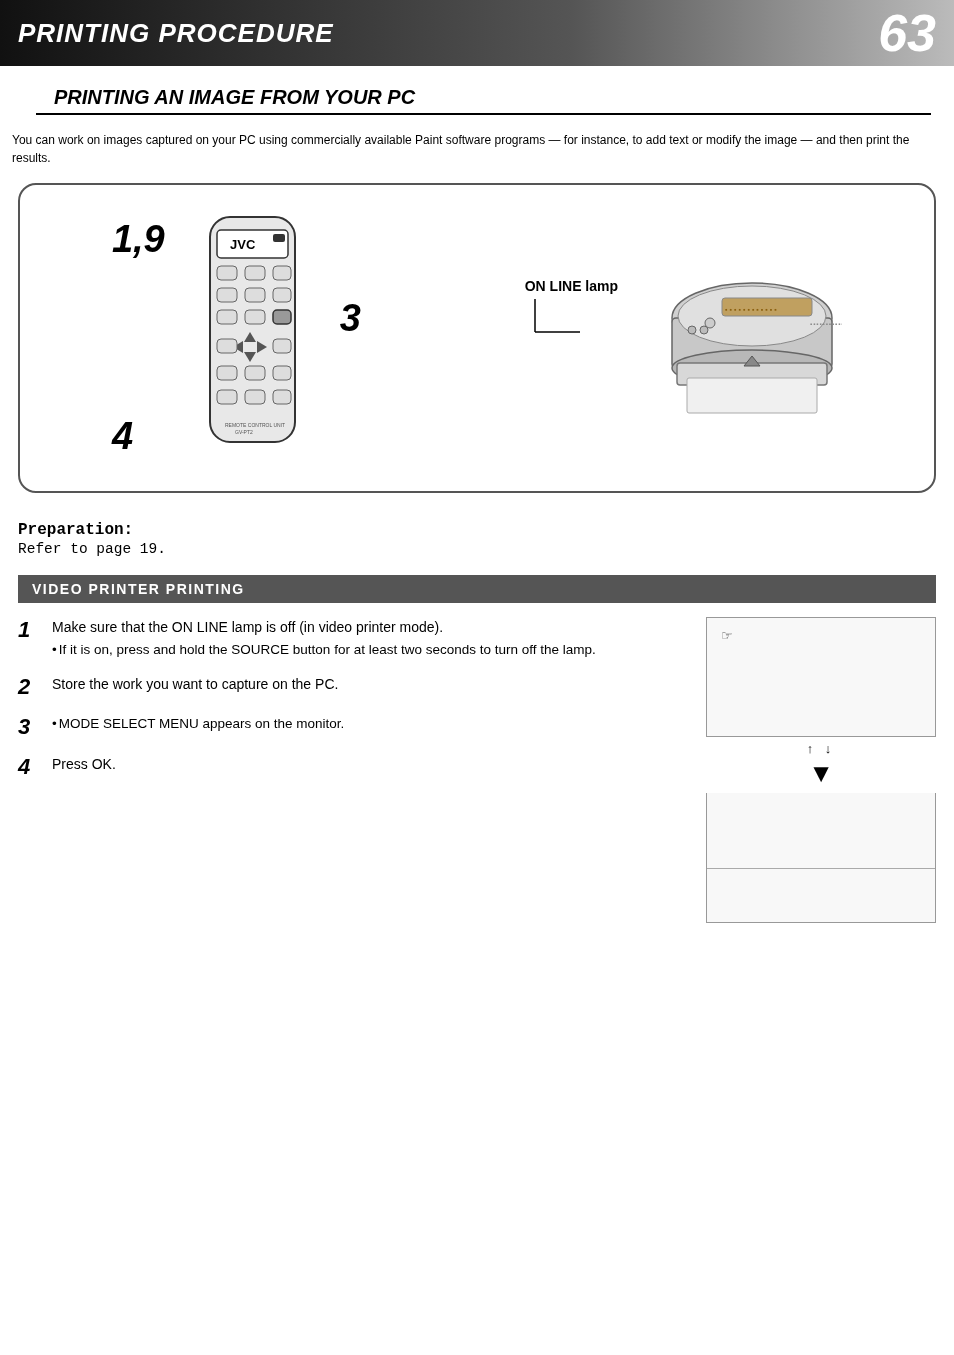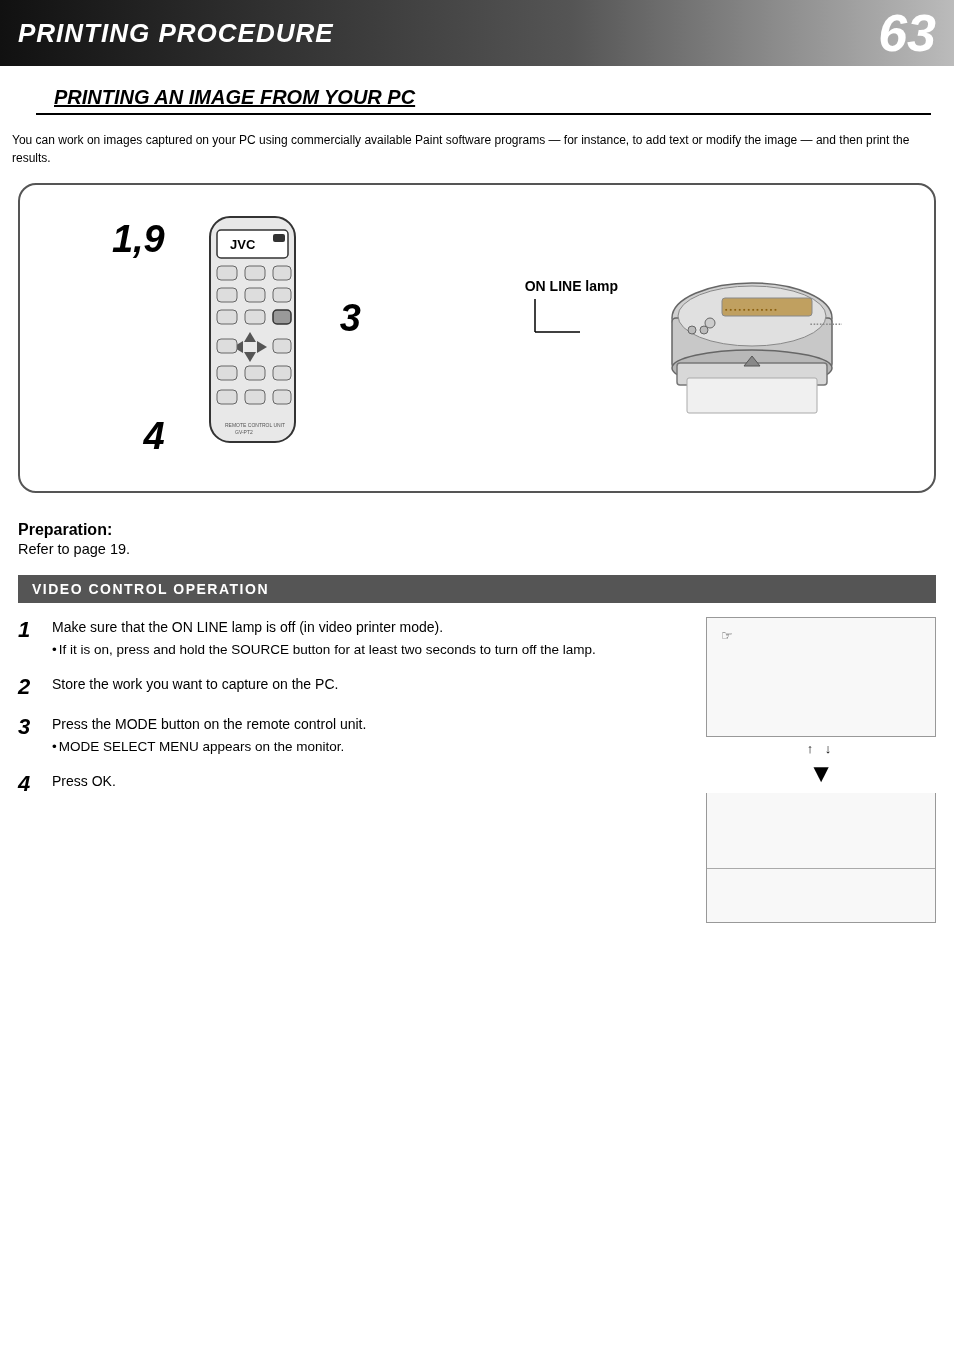--- a/index.html
+++ b/index.html
@@ -77,20 +77,21 @@
     .printer-area {
       display: flex;
       flex-direction: column;
       align-items: flex-start;
       margin-left: 40px;
     }
 
     
     .preparation-section {
       padding: 10px 30px 6px 18px;
+      font-family: Liberation Mono, monospace;
     }
     .preparation-title {
       font-size: 16px;
       font-weight: 900;
     }
     .preparation-text {
       font-size: 14.5px;
       margin-top: 2px;
     }
 
@@ -202,31 +203,31 @@
     }
   </style>
 </head>
 <body>
 
 <div class="header">
   <span class="header-title">PRINTING PROCEDURE</span>
   <span class="header-page">63</span>
 </div>
 
-<div style="padding: 10px 5px 4px 18px; text-decoration: underline;">
+<div style="padding: 10px 5px 4px 18px;">
   <div class="subtitle">PRINTING AN IMAGE FROM YOUR PC</div>
 </div>
 
 <div class="intro-text">You can work on images captured on your PC using commercially available Paint software programs — for instance, to add text or modify the image — and then print the results.</div>
 
 <div class="diagram-box">
 
   <div class="remote-area">
 
-    <div style="display:flex;flex-direction:column;justify-content:space-between;height:240px;font-size:38px;font-weight:900;font-style:italic;align-items:flex-end;">
+    <div style="display:flex;flex-direction:column;justify-content:space-between;height:240px;font-size:38px;font-weight:900;font-style:italic;">
       <span>1,9</span>
       <span>4</span>
     </div>
 
     <div>
       <svg width="115" height="250" viewBox="0 0 115 250" xmlns="http://www.w3.org/2000/svg">
 
         <rect x="15" y="5" width="85" height="225" rx="20" ry="20" fill="#e8e8e8" stroke="#333" stroke-width="2"></rect>
 
         <rect x="22" y="18" width="71" height="28" rx="4" fill="#fff" stroke="#333" stroke-width="1.5"></rect>
@@ -310,21 +311,21 @@
       </div>
     </div>
   </div>
 </div>
 
 <div class="preparation-section">
   <div class="preparation-title">Preparation:</div>
   <div class="preparation-text">Refer to page 19.</div>
 </div>
 
-<div class="section-bar">VIDEO CONTROL OPERATION</div>
+<div class="section-bar">VIDEO PRINTER PRINTING</div>
 
 <div class="steps-and-display">
 
   <div class="steps-list">
 
     <div class="step-item">
       <span class="step-number">1</span>
       <div class="step-content">
         <span class="main-text">Make sure that the ON LINE lamp is off (in video printer mode).</span>
         <span class="bullet">If it is on, press and hold the SOURCE button for at least two seconds to turn off the lamp.</span>
@@ -334,21 +335,20 @@
     <div class="step-item">
       <span class="step-number">2</span>
       <div class="step-content">
         <span class="main-text">Store the work you want to capture on the PC.</span>
       </div>
     </div>
 
     <div class="step-item">
       <span class="step-number">3</span>
       <div class="step-content">
-        <span class="main-text">Press the MODE button on the remote control unit.</span>
         <span class="bullet">MODE SELECT MENU appears on the monitor.</span>
       </div>
     </div>
 
     <div class="step-item">
       <span class="step-number">4</span>
       <div class="step-content">
         <span class="main-text">Press OK.</span>
       </div>
     </div>

